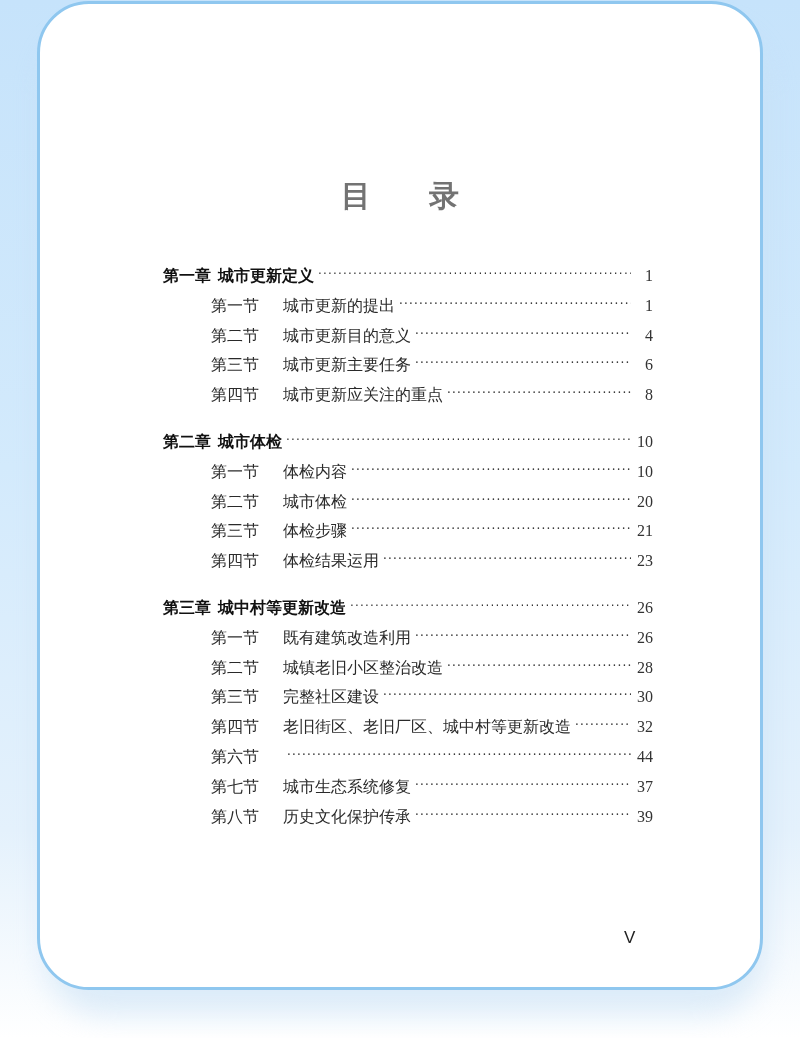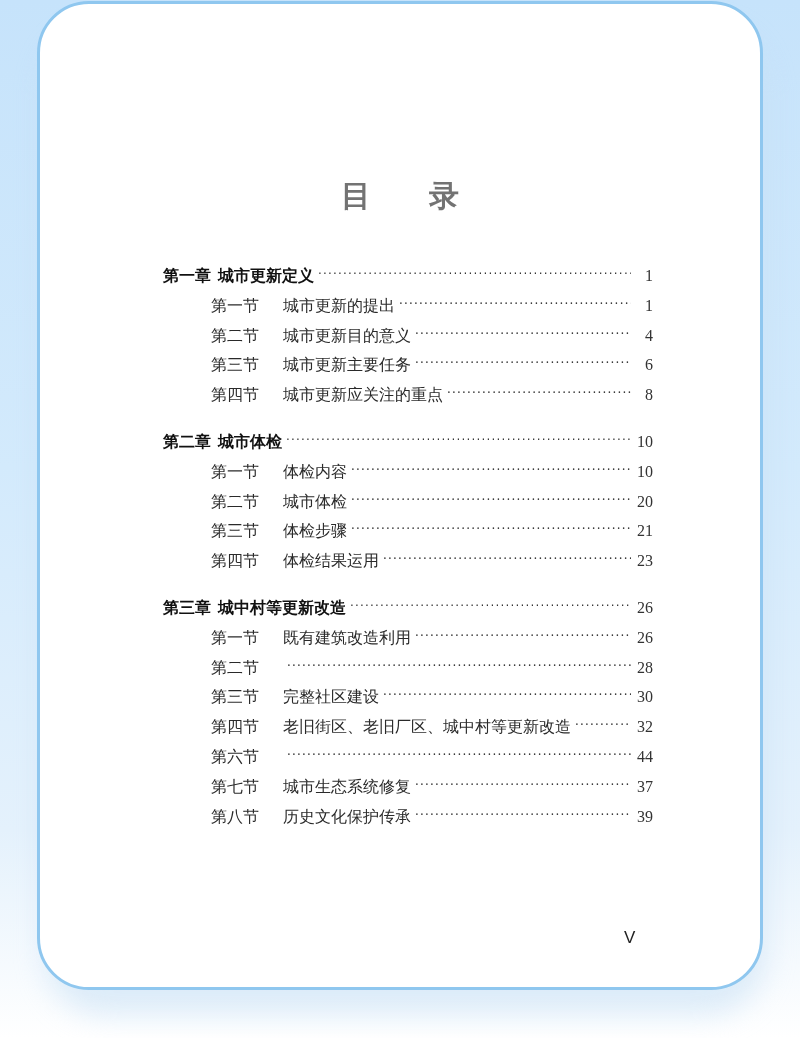--- a/index.html
+++ b/index.html
@@ -211,20 +211,21 @@
         <span class="page">26</span>
       </div>
       <div class="row section">
         <span class="num">第一节</span>
         <span class="label">既有建筑改造利用</span>
         <span class="leader"></span>
         <span class="page">26</span>
       </div>
       <div class="row section">
         <span class="num">第二节</span>
+        <span class="label">城镇老旧小区整治改造</span>
         <span class="leader"></span>
         <span class="page">28</span>
       </div>
       <div class="row section">
         <span class="num">第三节</span>
         <span class="label">完整社区建设</span>
         <span class="leader"></span>
         <span class="page">30</span>
       </div>
       <div class="row section">

